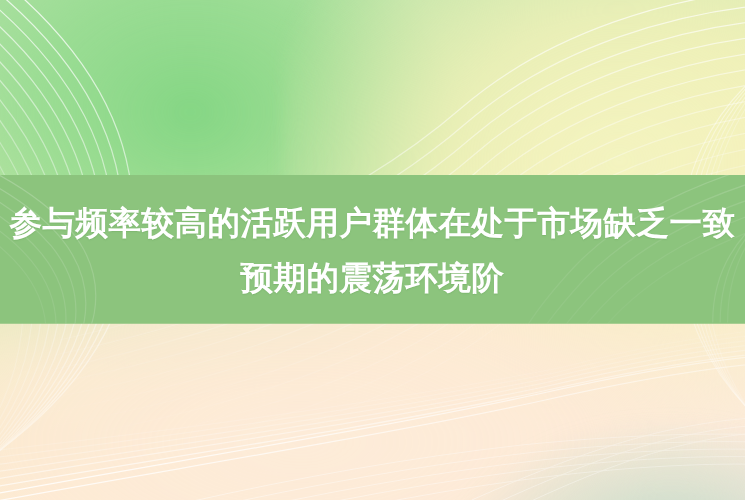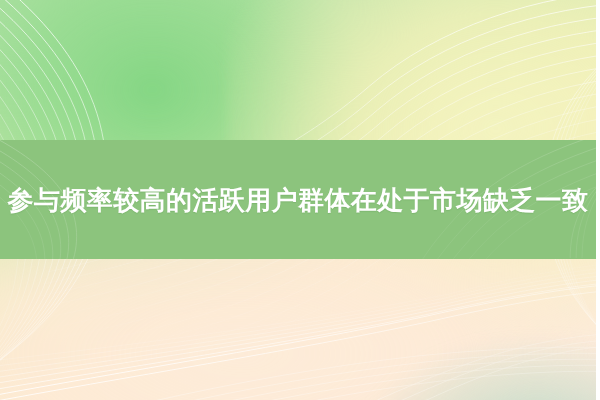--- a/index.html
+++ b/index.html
@@ -291,16 +291,17 @@
           <path d="M 672 24  C 592 44, 532 74, 494 114 C 468 142, 452 164, 446 182" opacity="0.3"></path>
           <path d="M 612 36 C 586 58, 574 86, 574 118" opacity="0.45"></path>
           <path d="M 620 30 C 592 54, 580 84, 580 118" opacity="0.38"></path>
           <path d="M 628 24 C 598 50, 586 82, 586 118" opacity="0.30"></path>
         </g>
       </svg>
     </div>
 
     <div class="band-text">
       <span class="band-line">参与频率较高的活跃用户群体在处于市场缺乏一致</span>
+      <span class="band-line">预期的震荡环境阶</span>
     </div>
   </div>
 
 </div>
 
 </body></html>

